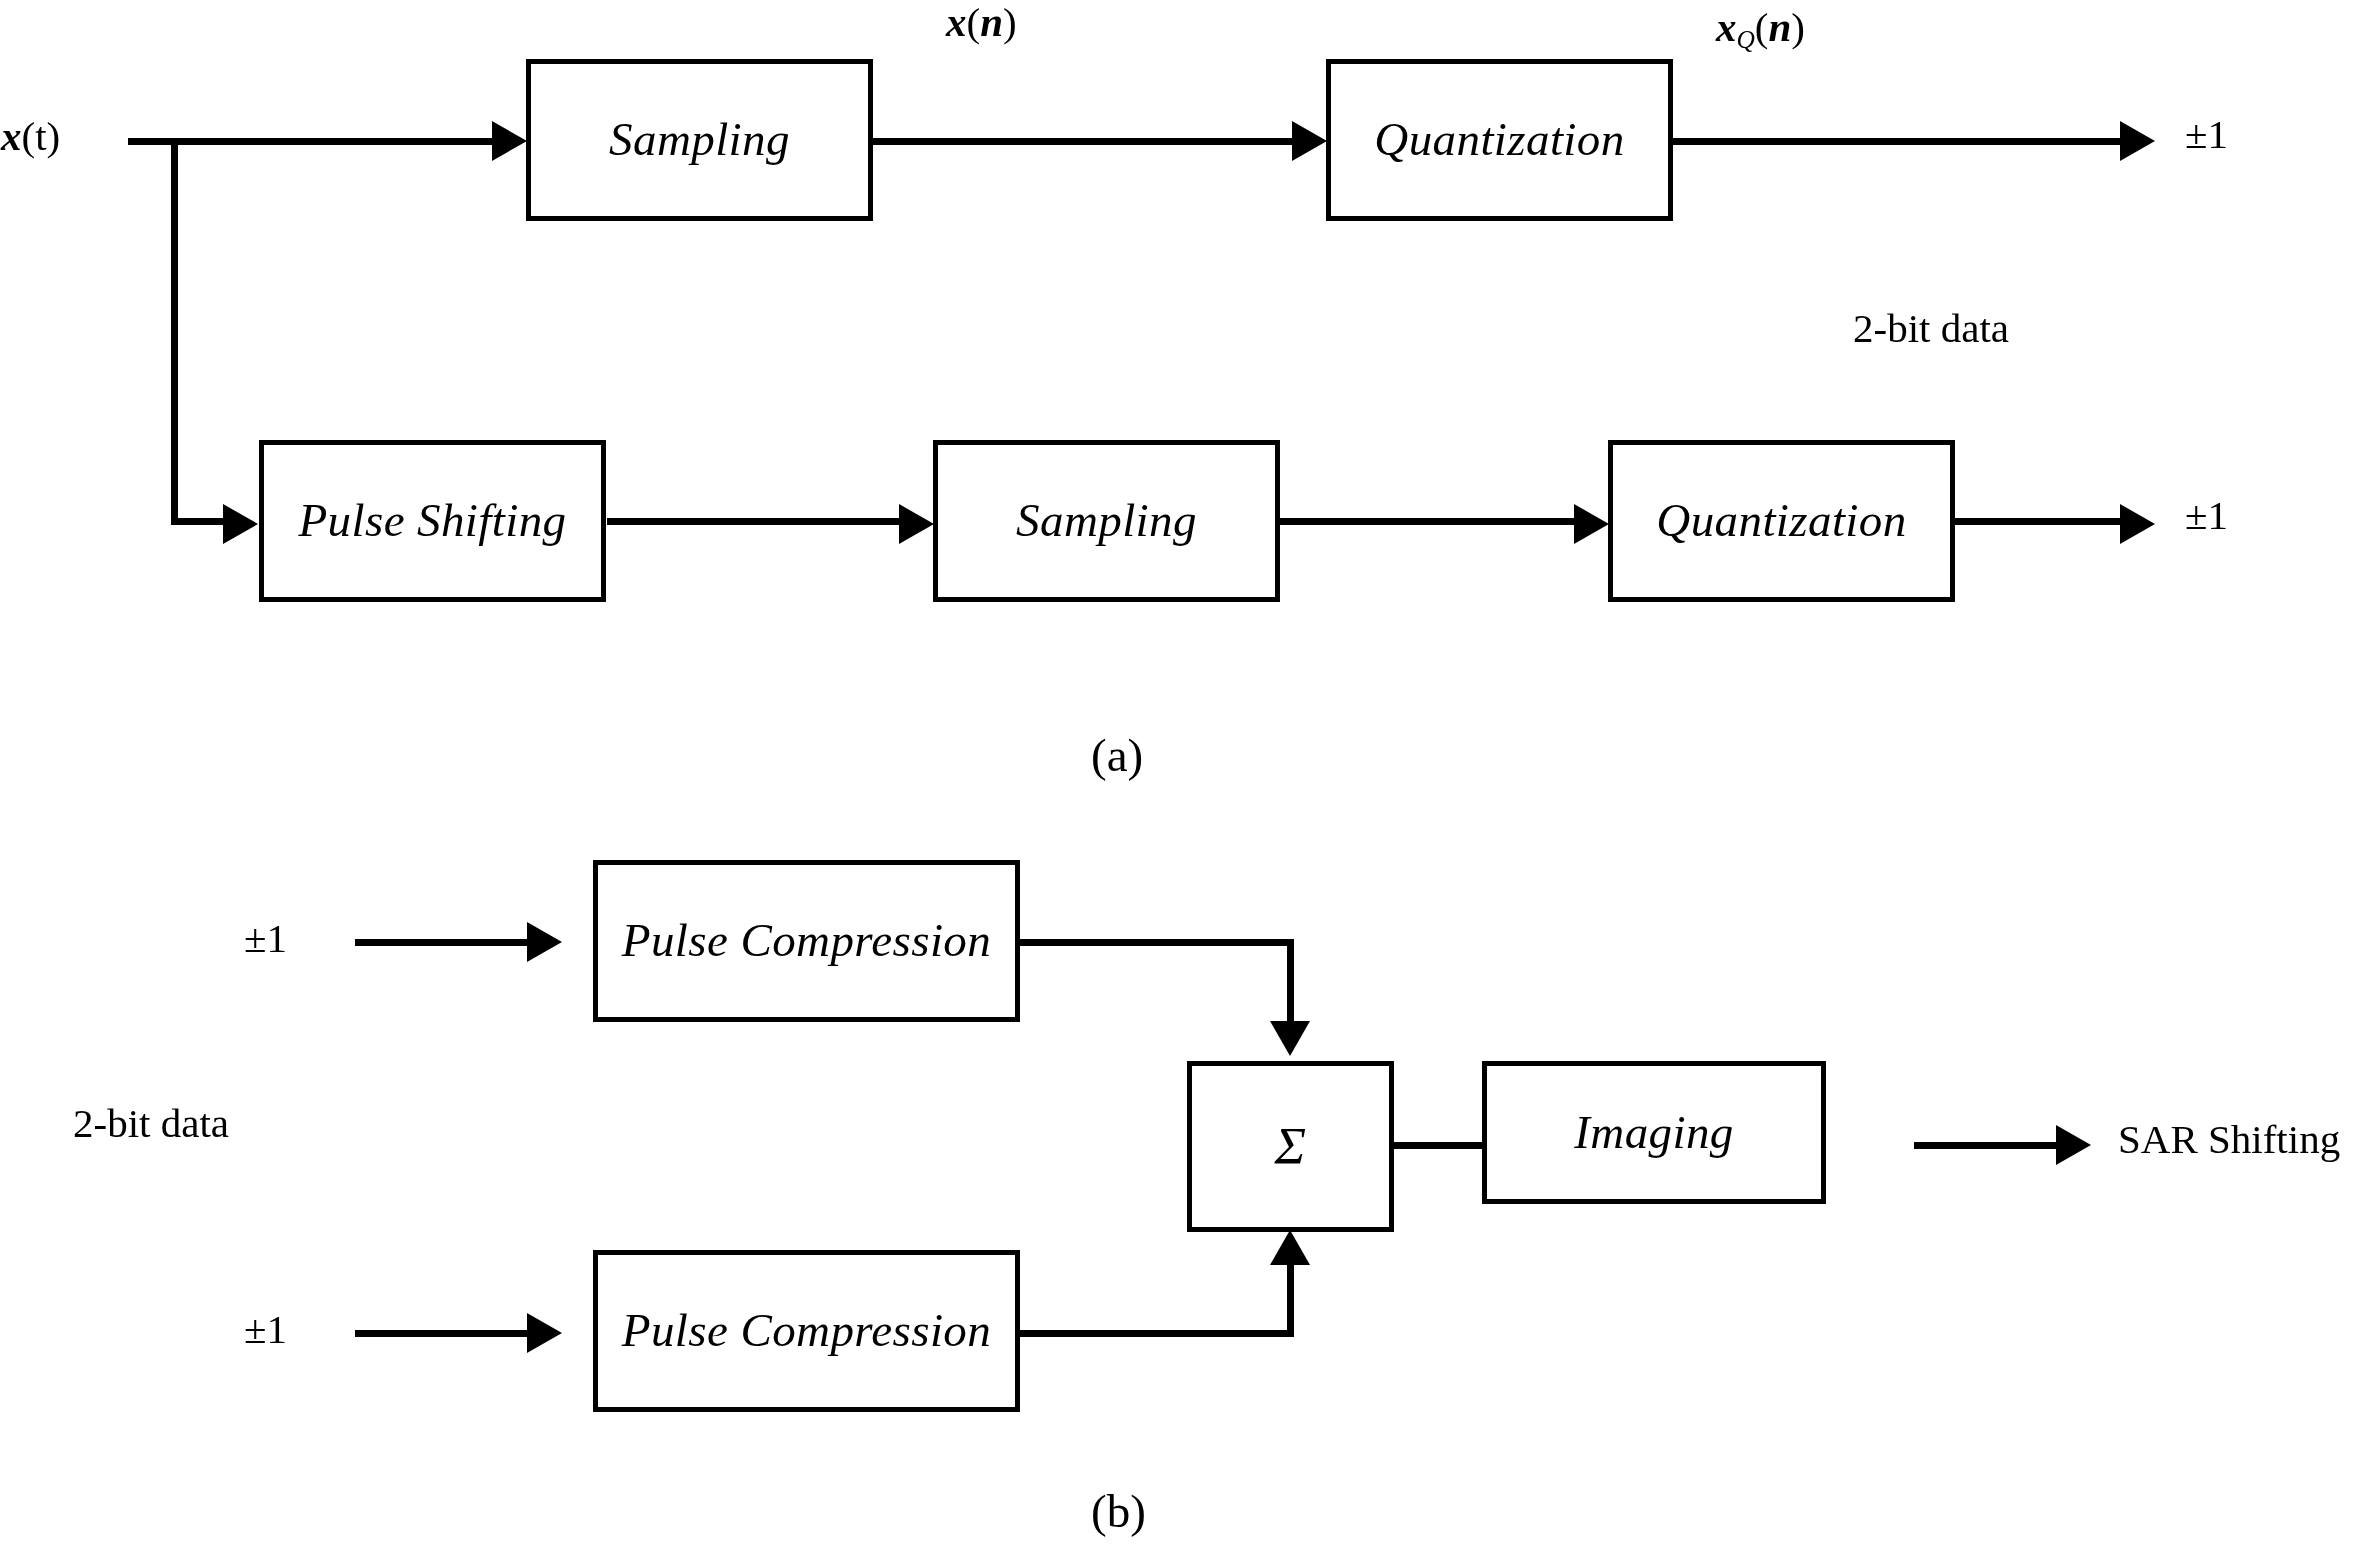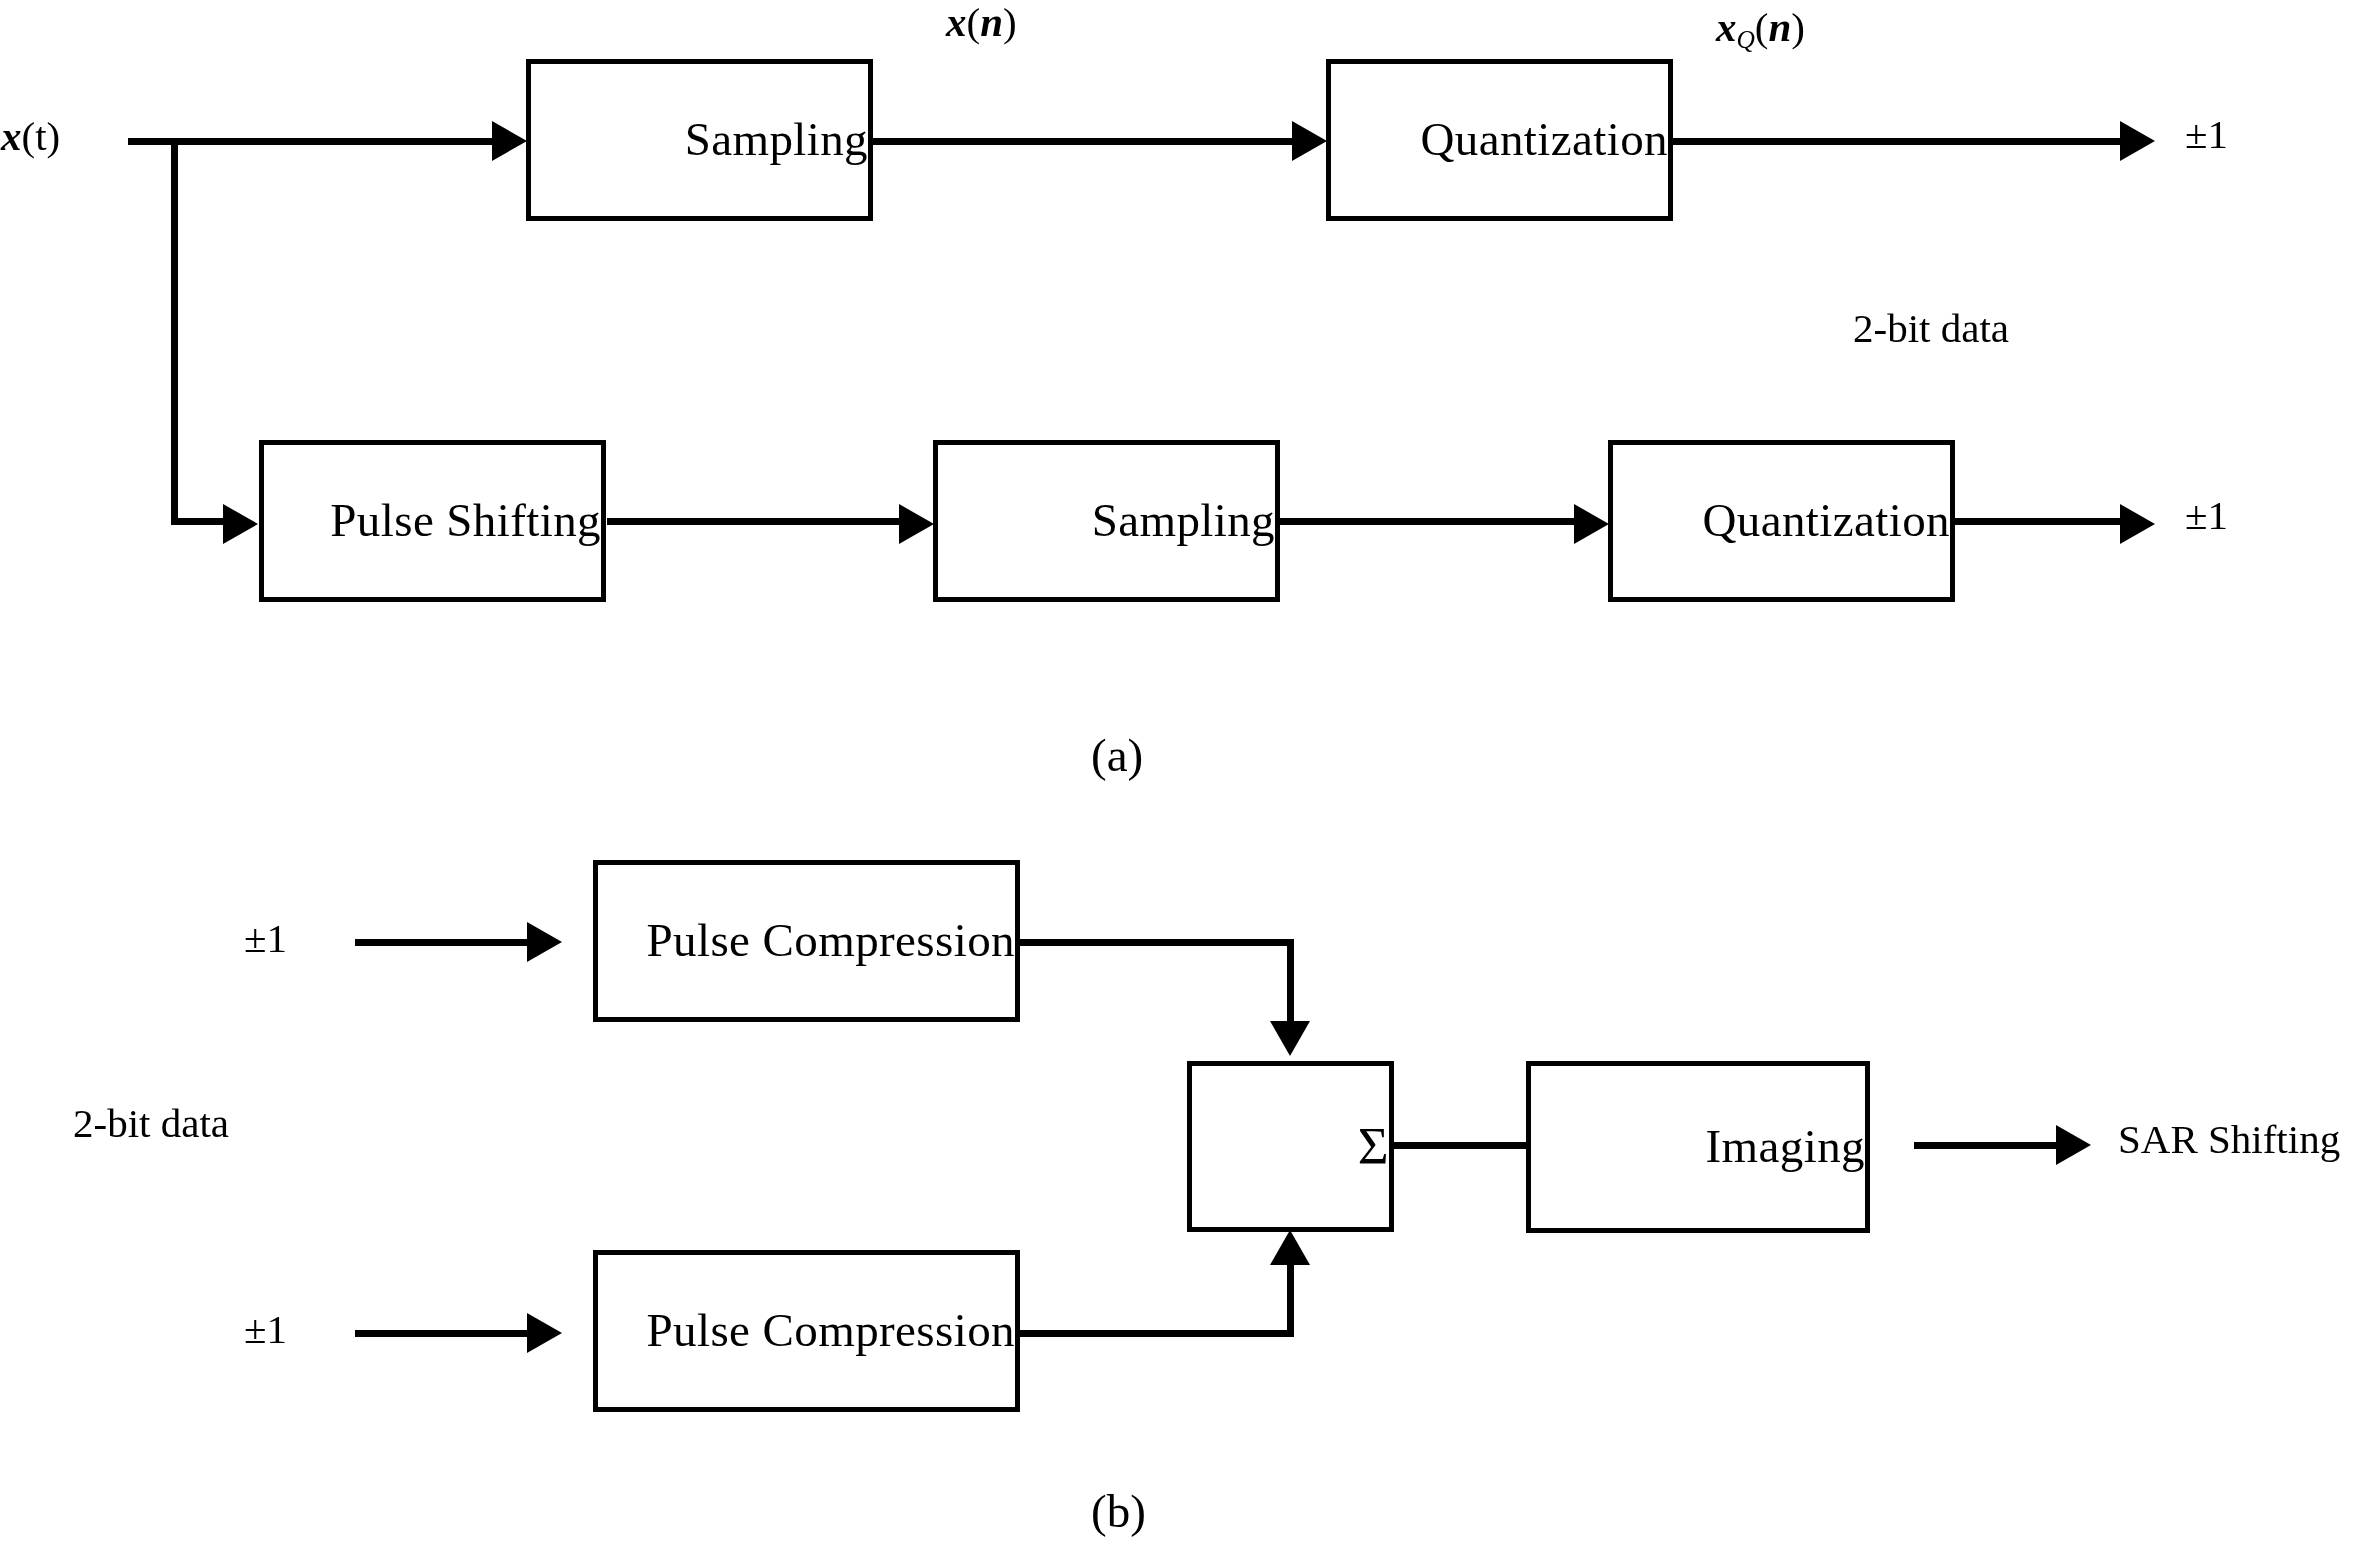--- a/index.html
+++ b/index.html
@@ -17,23 +17,24 @@
     overflow: hidden;
   }
   
   .box {
     position: absolute;
     box-sizing: border-box;
     border: 5.3px solid #000000;
     background: #ffffff;
     display: flex;
     align-items: center;
-    justify-content: flex-end;
+    justify-content: center;
     text-align: center;
     line-height: 1.05;
+    font-style: italic;
   }
   .box .box-label {
     font-size: 47px;
     letter-spacing: 0.4px;
     white-space: nowrap;
   }
   .box.sum .box-label {
     font-size: 53px;
   }
   
@@ -183,21 +184,21 @@
 
   <div class="label" style="left:73px; top:1103px;">2-bit data</div>
 
   <div class="box sum" style="left:1187px; top:1061px; width:207px; height:171px;">
     <span class="box-label">Σ</span>
   </div>
 
   <div class="hline" style="left:1394px; top:1142px; width:145px;"></div>
   <div class="arrow-r" style="left:1536px; top:1125px;"></div>
 
-  <div class="box" style="left:1526px; top:1061px; width:344px; height:172px;">
+  <div class="box" style="left:1482px; top:1061px; width:344px; height:143px;">
     <span class="box-label">Imaging</span>
   </div>
 
   <div class="hline" style="left:1914px; top:1142px; width:145px;"></div>
   <div class="arrow-r" style="left:2056px; top:1125px;"></div>
   <div class="label" style="left:2118px; top:1119px;">SAR Shifting</div>
 
   <div class="label" style="left:244px; top:1309px;">±1</div>
 
   <div class="hline" style="left:355px; top:1330px; width:175px;"></div>

